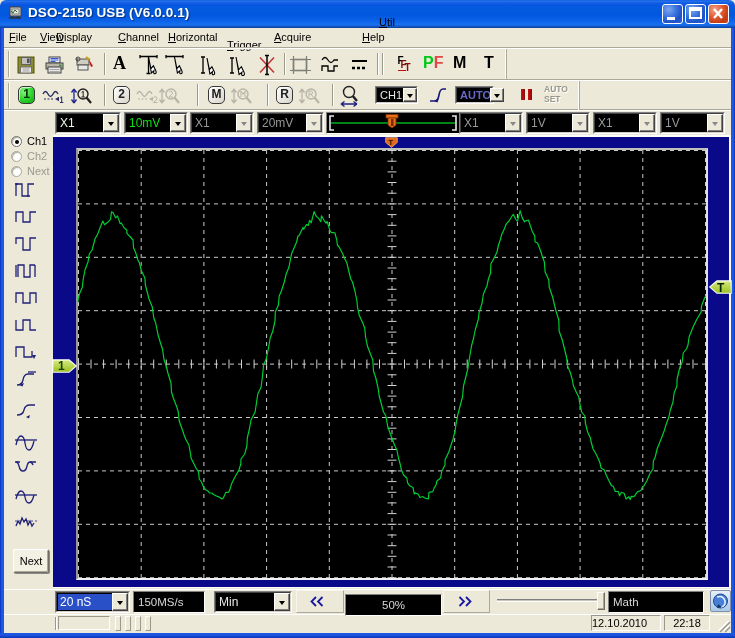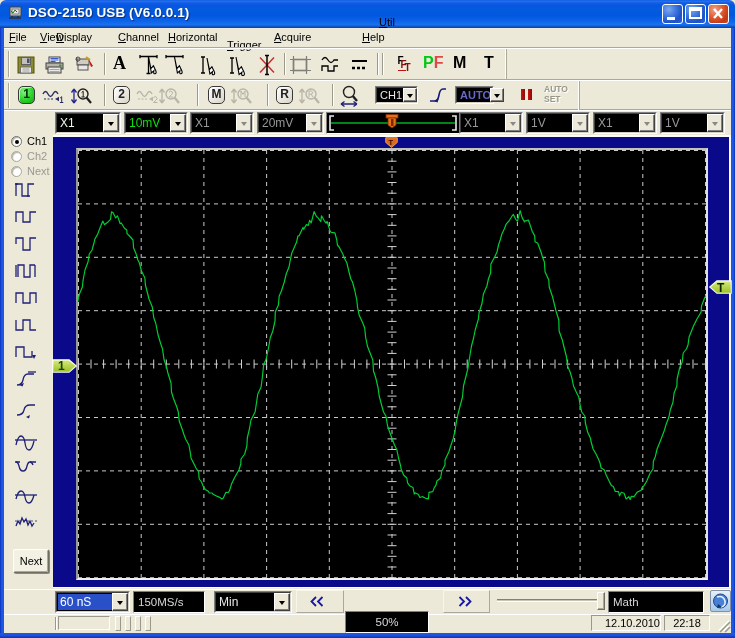--- a/index.html
+++ b/index.html
@@ -380,36 +380,36 @@
  <text x="9" y="12.5" font-size="12" font-weight="bold" fill="#0a2800" font-family="Liberation Sans">T</text>
 </svg>
 <svg class="abs" style="left:385px;top:137px;" width="13" height="11" viewBox="0 0 13 11">
  <polygon points="0.7,0.7 12.3,0.7 12.3,5.4 6.5,10.4 0.7,5.4" fill="#e06818" stroke="#f0b070" stroke-width="0.8"></polygon>
  <text x="3.6" y="7.6" font-size="7.5" font-weight="bold" fill="#2a1000" font-family="Liberation Sans">T</text>
 </svg>
 
 <div class="combo" style="left:55px;top:591px;width:75px;height:22px;">
     <div class="inner"></div>
 <div style="position:absolute;left:2px;top:2px;width:55px;height:16px;background:#2a50c8;"></div>
-<span class="txt" style="color:#fff;font-size:12px;">60 nS</span>
+<span class="txt" style="color:#fff;font-size:12px;">20 nS</span>
   </div>
 <div class="cbtn" style="left:112px;top:593px;width:16px;height:18px;"></div>
 <div class="bpanel" style="left:133px;top:591px;width:72px;height:22px;text-align:center;">
     <span class="txt">150MS/s</span>
   </div>
 <div class="combo" style="left:214px;top:591px;width:78px;height:22px;">
     <div class="inner"></div>
 <span class="txt" style="color:#e8e8e8;font-size:12px;">Min</span>
   </div>
 <div class="cbtn" style="left:274px;top:593px;width:16px;height:18px;"></div>
 <div class="flatbtn" style="left:296px;top:590px;width:48px;height:23px;"></div>
 <svg class="abs" style="left:308px;top:595px;" width="18" height="13" viewBox="0 0 18 13">
 <path d="M8,2 L3.5,6.5 L8,11 M14.5,2 L10,6.5 L14.5,11" fill="none" stroke="#1818a0" stroke-width="1.8"></path>
   </svg>
-<div class="bpanel" style="left:345px;top:611px;width:84px;height:22px;">
+<div class="bpanel" style="left:345px;top:594px;width:97px;height:22px;">
     <span class="txt" style="left:50%;transform:translate(-50%,-50%);">50%</span>
   </div>
 <div class="flatbtn" style="left:443px;top:590px;width:47px;height:23px;"></div>
 <svg class="abs" style="left:456px;top:595px;" width="18" height="13" viewBox="0 0 18 13">
 <path d="M3.5,2 L8,6.5 L3.5,11 M10,2 L14.5,6.5 L10,11" fill="none" stroke="#1818a0" stroke-width="1.8"></path>
   </svg>
 <div class="abs" style="left:497px;top:599px;width:104px;height:3px;border-top:1px solid #808080;border-bottom:1px solid #fff;background:#c8c4b8;"></div>
 <div class="abs" style="left:597px;top:592px;width:8px;height:18px;background:#ece9d8;border:1px solid #fff;border-right-color:#716f64;border-bottom-color:#716f64;box-shadow:inset -1px -1px 0 #aca899;"></div>
 <div class="bpanel" style="left:608px;top:591px;width:96px;height:22px;">
     <span class="txt">Math</span>
@@ -419,21 +419,21 @@
 <circle cx="9.5" cy="10" r="7" fill="#4880d8" stroke="#204888"></circle>
 <path d="M6,6 q6,-2 8,4 q1,5 -4,6" stroke="#e8f0ff" stroke-width="1.6" fill="none"></path>
 <path d="M7,13 l4,3 l-5,1 z" fill="#103868"></path>
 </svg></div>
 <div class="abs" style="left:55px;top:617px;width:2px;height:13px;border-left:1px solid #9a988a;border-right:1px solid #fff;"></div>
 <div class="abs sunken" style="left:58px;top:616px;width:52px;height:14px;"></div>
 <div class="abs" style="left:115px;top:616px;width:6px;height:15px;background:#ece9d8;border:1px solid #fff;border-right-color:#9a988a;border-bottom-color:#9a988a;"></div>
 <div class="abs" style="left:125px;top:616px;width:6px;height:15px;background:#ece9d8;border:1px solid #fff;border-right-color:#9a988a;border-bottom-color:#9a988a;"></div>
 <div class="abs" style="left:135px;top:616px;width:6px;height:15px;background:#ece9d8;border:1px solid #fff;border-right-color:#9a988a;border-bottom-color:#9a988a;"></div>
 <div class="abs" style="left:145px;top:616px;width:6px;height:15px;background:#ece9d8;border:1px solid #fff;border-right-color:#9a988a;border-bottom-color:#9a988a;"></div>
-<div class="abs sunken" style="left:591px;top:615px;width:70px;height:16px;font-size:11px;text-align:right;line-height:15px;color:#000;">12.10.2010</div>
+<div class="abs sunken" style="left:591px;top:615px;width:70px;height:16px;font-size:11px;text-align:left;line-height:15px;color:#000;">12.10.2010</div>
 <div class="abs sunken" style="left:664px;top:615px;width:46px;height:16px;font-size:11px;text-align:center;line-height:15px;color:#000;">22:18</div>
 <svg class="abs" style="left:712px;top:614px;" width="19" height="19" viewBox="0 0 19 19">
     <path d="M17,17 L17,17" stroke="#fff" stroke-width="2"></path>
     <path d="M18,18 L18,18" stroke="#9a988a" stroke-width="1.6"></path>
     <path d="M12,17 L17,12" stroke="#fff" stroke-width="2"></path>
     <path d="M13,18 L18,13" stroke="#9a988a" stroke-width="1.6"></path>
     <path d="M7,17 L17,7" stroke="#fff" stroke-width="2"></path>
     <path d="M8,18 L18,8" stroke="#9a988a" stroke-width="1.6"></path>
   </svg>
 

